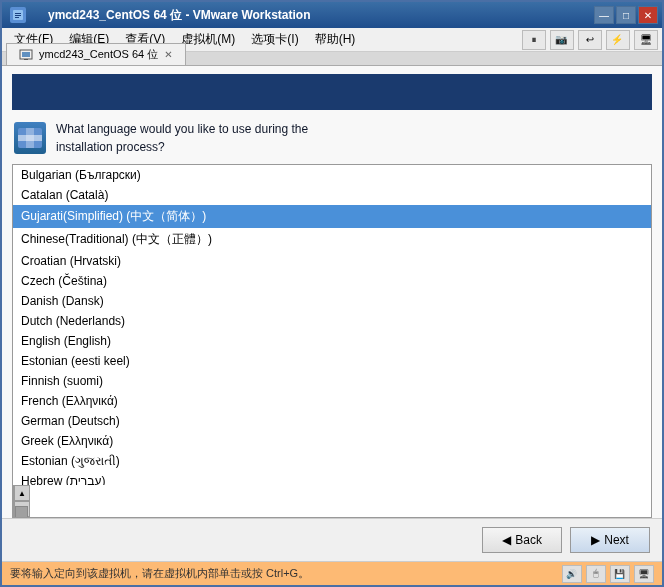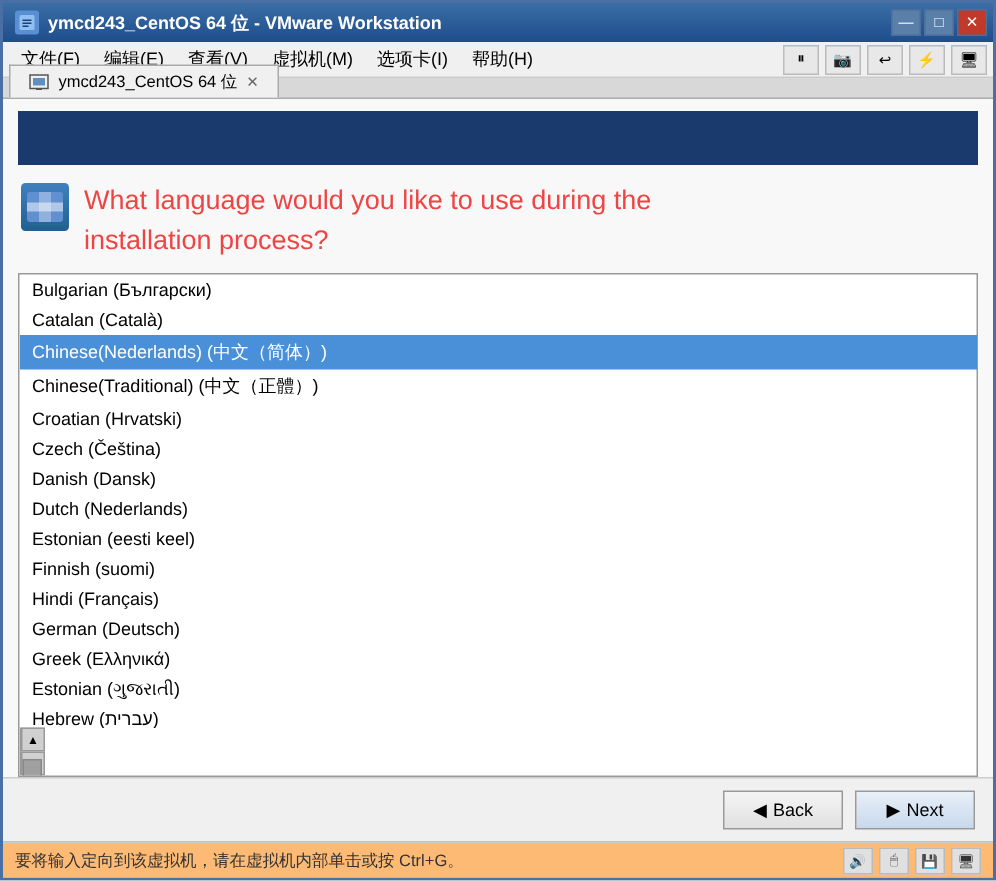--- a/index.html
+++ b/index.html
@@ -31,21 +31,21 @@
       padding: 0 4px 0 8px;
       color: white;
       font-size: 12px;
       font-weight: bold;
       flex-shrink: 0;
     }
 
     .title-bar-left {
       display: flex;
       align-items: flex-start;
-      gap: 6px;
+      gap: 22px;
     }
 
     .title-icon {
       width: 16px;
       height: 16px;
       background: #5a8fd4;
       border-radius: 2px;
       display: flex;
       align-items: center;
       justify-content: center;
@@ -176,23 +176,23 @@
       flex-shrink: 0;
       display: flex;
       align-items: center;
       justify-content: center;
       background: linear-gradient(to bottom, #4080c0, #206090);
       border-radius: 3px;
       margin-top: 2px;
     }
 
     .question-text {
-      font-size: 18px;
+      font-size: 12px;
       line-height: 1.5;
-      color: #ef4444;
+      color: #0f172a;
     }
 
     
     .lang-list-container {
       flex: 1;
       margin: 0 10px;
       border: 1px solid #999;
       background: white;
       overflow: hidden;
       display: flex;
@@ -378,29 +378,30 @@
           </svg>
         </div>
         <span class="question-text" style="white-space: pre-line;">What language would you like to use during the
 installation process?</span>
       </div>
 
       <div class="lang-list-container">
         <div class="lang-list" id="lang-list">
         <div class="lang-item">Bulgarian (Български)</div>
             <div class="lang-item">Catalan (Català)</div>
-            <div class="lang-item selected">Chinese(Nederlands) (中文（简体）)</div>
+            <div class="lang-item selected">Gujarati(Simplified) (中文（简体）)</div>
             <div class="lang-item">Chinese(Traditional) (中文（正體）)</div>
             <div class="lang-item">Croatian (Hrvatski)</div>
             <div class="lang-item">Czech (Čeština)</div>
             <div class="lang-item">Danish (Dansk)</div>
             <div class="lang-item">Dutch (Nederlands)</div>
+            <div class="lang-item">English (English)</div>
             <div class="lang-item">Estonian (eesti keel)</div>
             <div class="lang-item">Finnish (suomi)</div>
-            <div class="lang-item">Hindi (Français)</div>
+            <div class="lang-item">French (Ελληνικά)</div>
             <div class="lang-item">German (Deutsch)</div>
             <div class="lang-item">Greek (Ελληνικά)</div>
             <div class="lang-item">Estonian (ગુજરાતી)</div>
             <div class="lang-item">Hebrew (עברית)</div>
             <div class="lang-item">Hindi (हिन्दी)</div>
           </div>
         <div class="scrollbar">
           <div class="scrollbar-btn">▲</div>
           <div class="scrollbar-track">
             <div class="scrollbar-thumb"></div>

